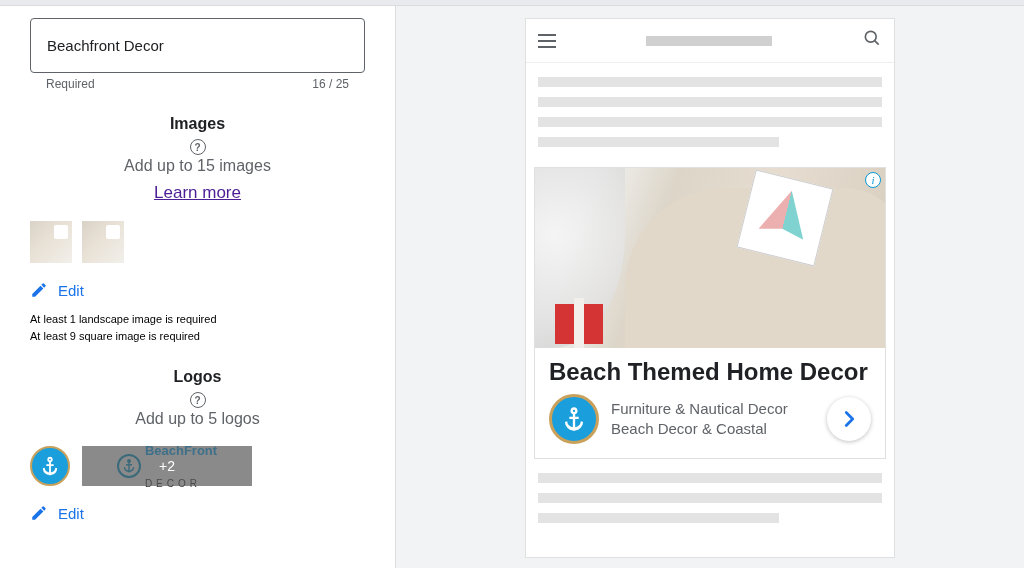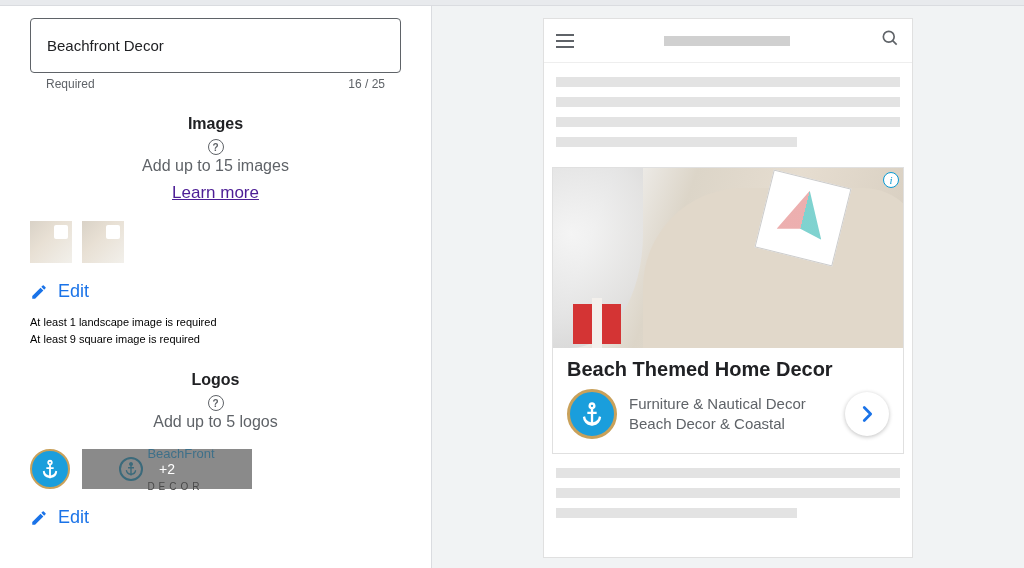--- a/index.html
+++ b/index.html
@@ -14,21 +14,21 @@
     .topbar {
       height: 6px;
       background: #e8eaed;
       border-bottom: 1px solid #dadce0;
     }
     .container {
       display: flex;
       height: calc(100% - 6px);
     }
     .left-panel {
-      width: 432px;
+      width: 396px;
       background: #fff;
       padding: 12px 30px 20px 30px;
       border-right: 1px solid #dadce0;
     }
     .right-panel {
       flex: 1;
       padding: 12px 30px;
       display: flex;
       justify-content: center;
     }
@@ -91,21 +91,21 @@
       width:14px;height:14px;
       background:#fff;
       border-radius:2px;
     }
     .edit-row {
       display: flex;
       align-items: center;
       gap: 10px;
       margin-top: 18px;
       color: #1a73e8;
-      font-size: 18px;
+      font-size: 15px;
       font-weight: 500;
       cursor: pointer;
     }
     .helper-text {
       font-size: 11px;
       color: #000000;
       margin-top: 12px;
       line-height: 1.5;
     }
     .logo-thumbs {
@@ -216,21 +216,21 @@
     .gift::after { content:''; position:absolute; left:50%; top:-6px; width:10px;height:52px; background:#f3f0ec; transform:translateX(-50%); }
     .tree-left { position:absolute; left:-30px; top:-10px; width:120px; height:190px; background:radial-gradient(circle at 40% 40%, #f5f5f5 0%, #e2e2e2 60%, #d0d0d0 100%); opacity:0.85; border-radius:0 0 60% 0;}
     .info-badge {
       position:absolute; top:4px; right:4px; width:16px;height:16px;
       border:1.5px solid #089ad4; border-radius:50%; color:#089ad4;
       font-size:11px; display:flex;align-items:center;justify-content:center;
       font-style:italic; font-family:serif; background:#fff;
       cursor:pointer;
     }
     .ad-body { padding:10px 14px 14px 14px; position:relative; }
-    .ad-title { font-size:20px; font-weight:700; color:#202124; }
+    .ad-title { font-size:24px; font-weight:700; color:#202124; }
     .ad-row { display:flex; align-items:center; gap:12px; margin-top:8px; }
     .ad-logo {
       width:50px;height:50px;border-radius:50%;
       background:#1a9edc; border:3px solid #c9a15a;
       display:flex;align-items:center;justify-content:center;
       flex-shrink:0;
     }
     .ad-text { font-size:15px; color:#5f6368; line-height:1.35; flex:1; padding-right:6px;}
     .ad-arrow {
       width:44px;height:44px;border-radius:50%;background:#fff;
@@ -296,21 +296,21 @@
             <path d="M12 2a3 3 0 0 0-1 5.83V10H8v2h3v7.07A6 6 0 0 1 6.1 14l-1.93.52A8 8 0 0 0 11 21.95V22h2v-.05A8 8 0 0 0 19.83 14.5L17.9 14A6 6 0 0 1 13 19.07V12h3v-2h-3V7.83A3 3 0 0 0 12 2zm0 2a1 1 0 1 1-1 1 1 1 0 0 1 1-1z"></path>
           </svg>
       </div>
       <div class="logo-rect">
         <div style="display:flex;align-items:center;gap:4px;">
           <svg width="24" height="24" viewBox="0 0 24 24" fill="#1a6f8e">
               <circle cx="12" cy="12" r="11" fill="none" stroke="#1a6f8e" stroke-width="2"></circle>
               <path d="M12 5a2 2 0 0 0-.7 3.87V10H9v1.5h2.3v5A4 4 0 0 1 8 13l-1.3.35A5.5 5.5 0 0 0 11.3 18v.5h1.4V18A5.5 5.5 0 0 0 17.3 13.4L16 13a4 4 0 0 1-3.3 3.5v-5H15V10h-2.3V8.87A2 2 0 0 0 12 5z"></path>
             </svg>
           <div style="line-height:1;">
-            <div style="color:#1f7aa8;font-size:13px;font-weight:400;">BeachFront</div>
+            <div style="color:#1f7aa8;font-size:13px;font-weight:700;">BeachFront</div>
             <div style="font-size:10px;letter-spacing:4px;color:#333;margin-top:22px;">DECOR</div>
           </div>
         </div>
         <div class="overlay">
           <span>+2</span>
         </div>
       </div>
     </div>
 
     <div class="edit-row">

